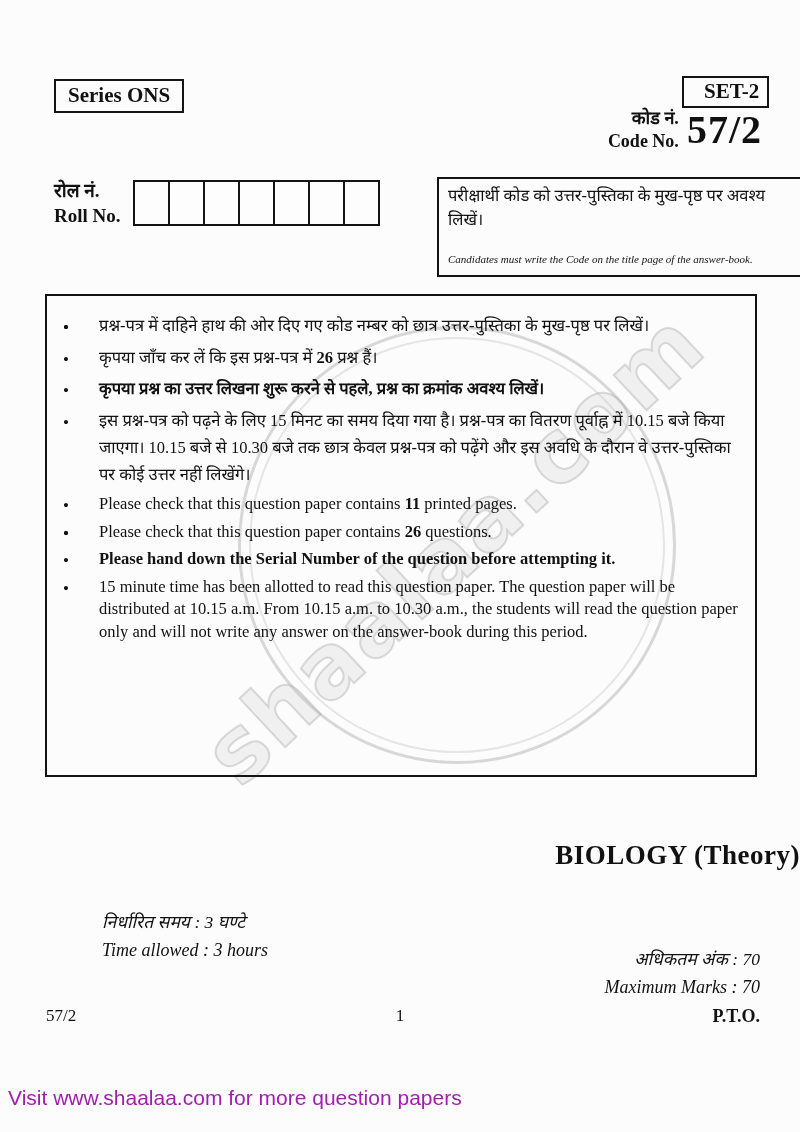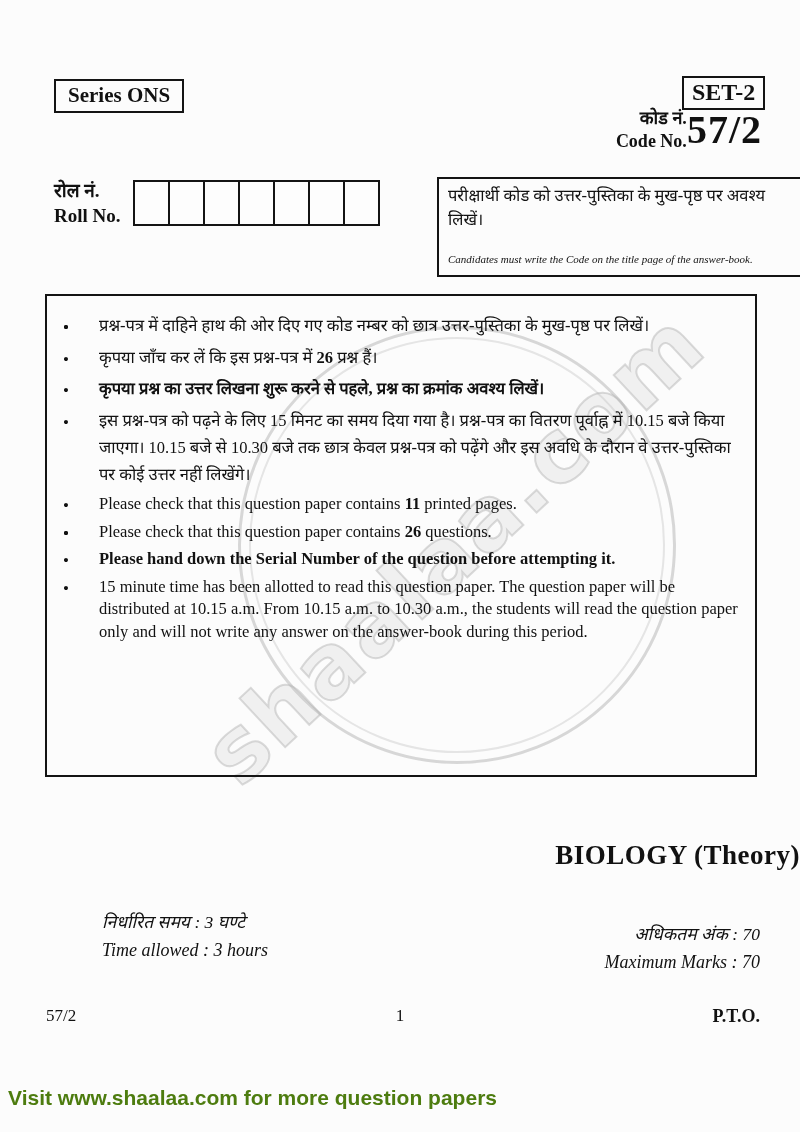--- a/index.html
+++ b/index.html
@@ -33,26 +33,26 @@
   }
   .z{position:relative;z-index:1;}
   
   .series-box{
     position:absolute;left:54px;top:79px;
     border:2.5px solid #141414;padding:2px 12px 3px 12px;
     font-size:21px;font-weight:bold;
   }
   .set-box{
     position:absolute;left:682px;top:76px;
-    border:2px solid #141414;padding:1px 8px 2px 8px;
-    font-size:24px;font-weight:bold;
+    border:2px solid #141414;padding:1px 8px 2px 20px;
+    font-size:21px;font-weight:bold;
   }
   .code-block{
     position:absolute;right:38px;top:106px;
-    display:flex;align-items:center;gap:0;
+    display:flex;align-items:center;gap:8px;
   }
   .code-labels{display:flex;flex-direction:column;align-items:flex-end;line-height:1.25;}
   .code-label-hi{font-size:18px;font-weight:bold;}
   .code-label-en{font-size:18px;font-weight:bold;margin-left:33px;}
   .code-value{font-size:40px;font-weight:bold;letter-spacing:1px;}
   
   .roll-labels{
     position:absolute;left:54px;top:179px;line-height:1.3;
     font-size:19px;font-weight:bold;
   }
@@ -88,32 +88,32 @@
   .title-hi{
     position:absolute;left:0;right:0;top:786px;text-align:center;
     font-size:24px;font-weight:bold;
   }
   .title-en{
     position:absolute;left:0;right:0;top:840px;text-align:right;
     font-size:27px;font-weight:bold;letter-spacing:.5px;
   }
   
   .meta-left{position:absolute;left:54px;top:908px;font-style:italic;line-height:1.6;margin-left:48px;}
-  .meta-right{position:absolute;right:40px;top:920px;font-style:italic;text-align:right;line-height:1.6;}
+  .meta-right{position:absolute;right:40px;top:945px;font-style:italic;text-align:right;line-height:1.6;}
   .meta-hi{font-size:17.5px;}
   .meta-en{font-size:18px;}
   
   .footer-code{position:absolute;left:46px;top:1006px;font-size:17px;}
   .footer-page{position:absolute;left:0;right:0;top:1006px;text-align:center;font-size:17px;}
   .footer-pto{position:absolute;right:40px;top:1006px;font-size:18px;font-weight:bold;}
   
   .visit-caption{
     position:absolute;left:8px;top:1086px;
     font-family:"Liberation Sans","DejaVu Sans",sans-serif;
-    font-size:21px;color:#4d7c0f;font-weight:bold;
+    font-size:21px;color:#a21caf;
   }
 </style>
 </head>
 <body>
 
 <div class="page">
 
   <div class="wm-ring">
     <div class="wm-ring-inner"></div>
   </div>

